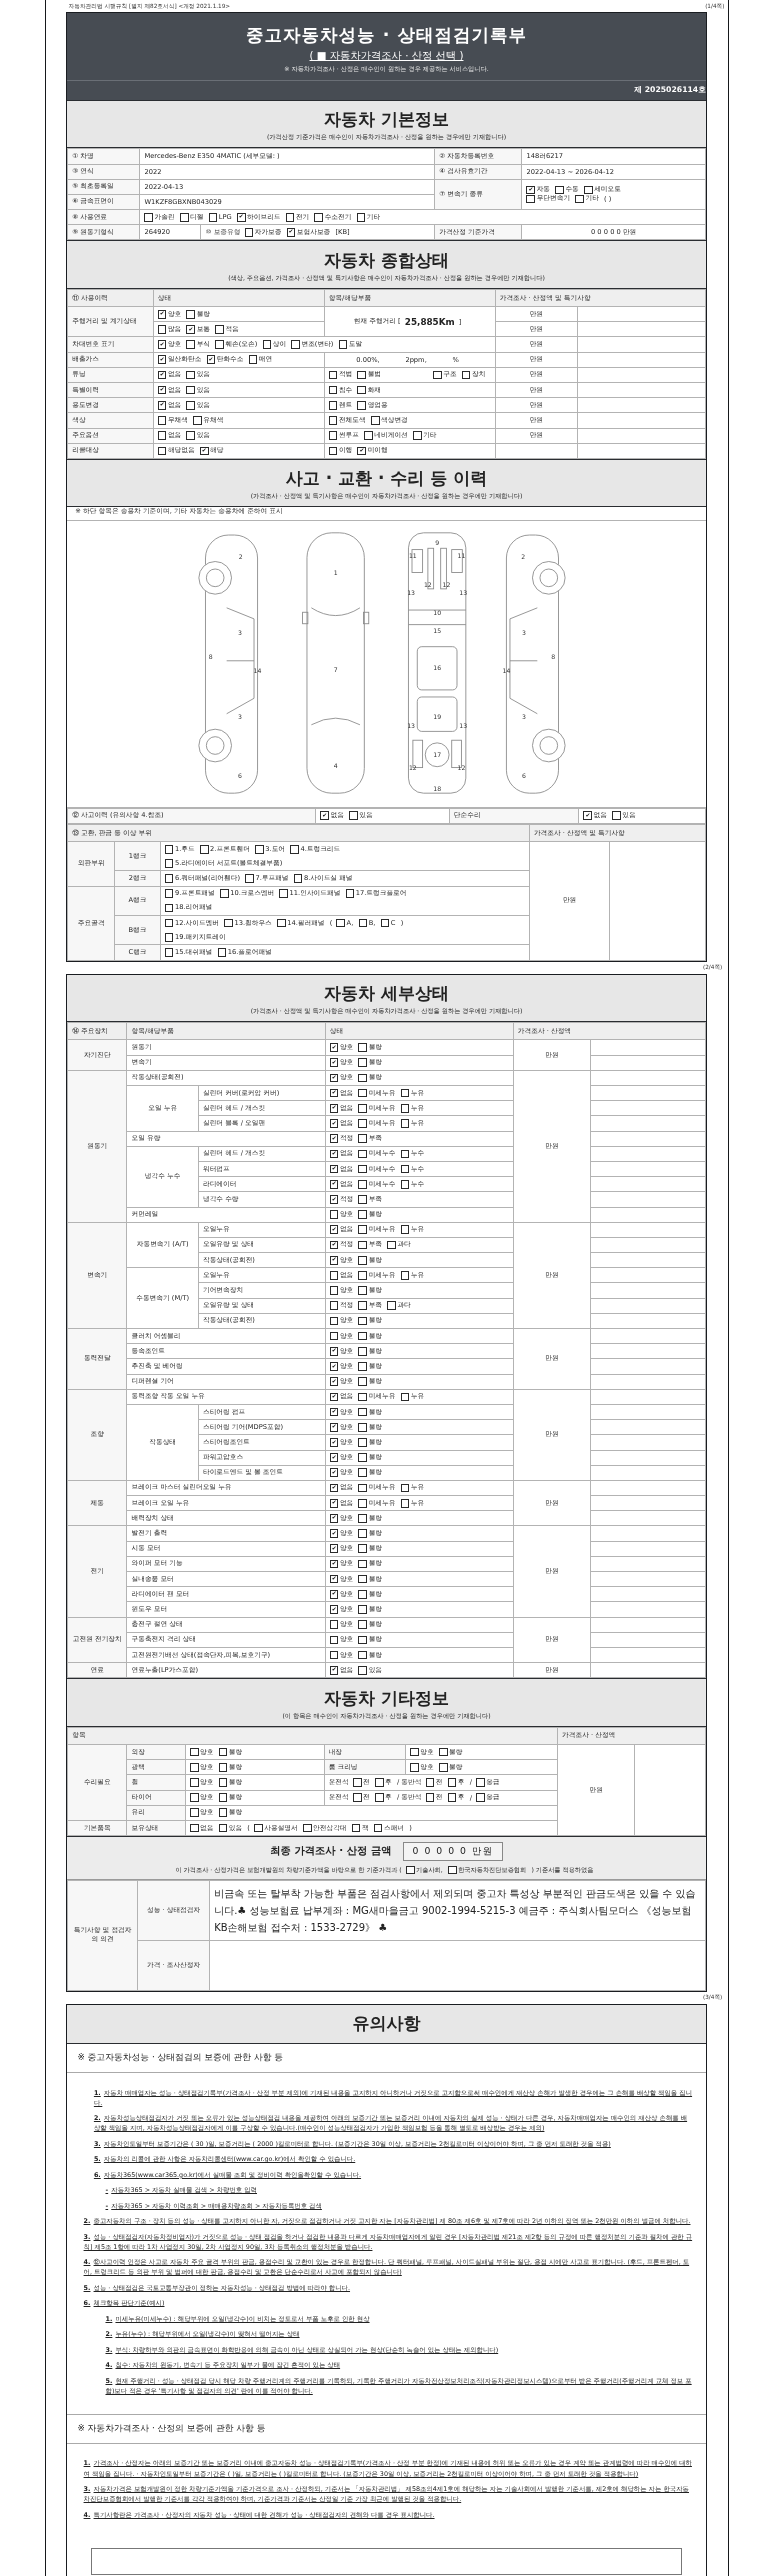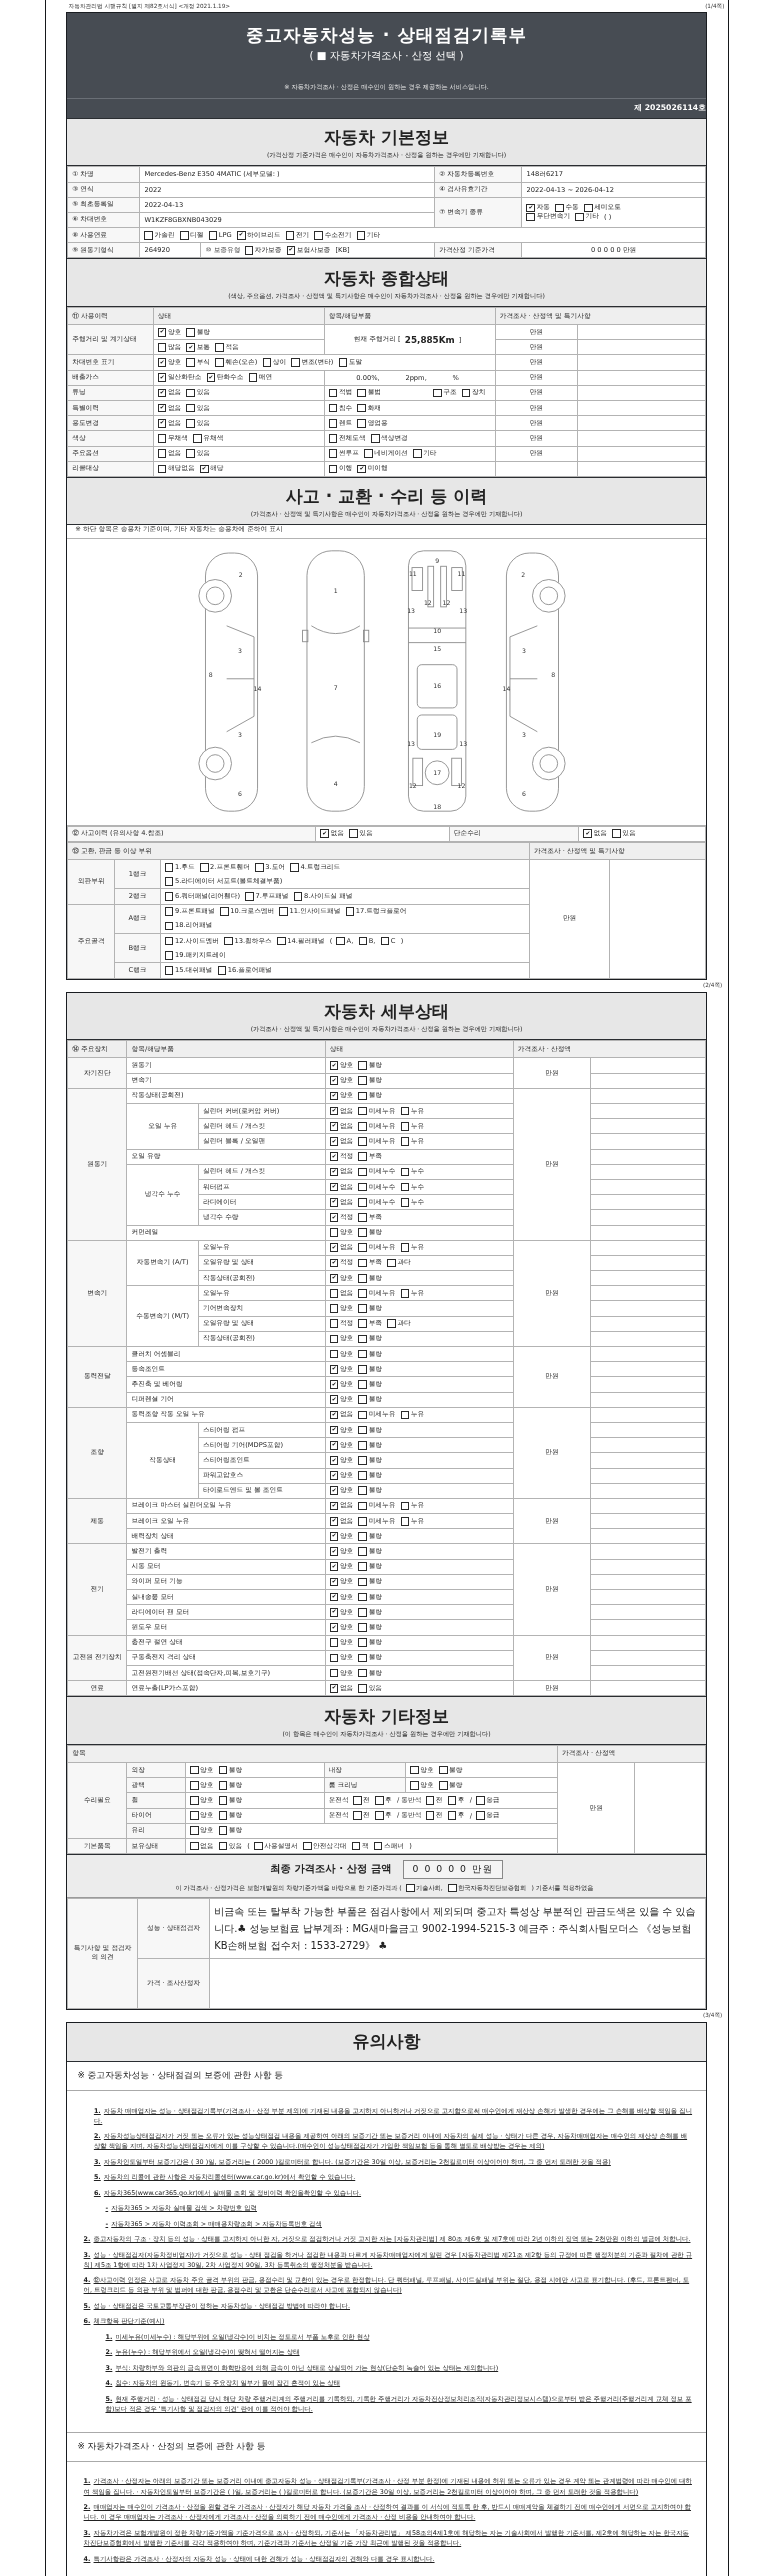--- a/index.html
+++ b/index.html
@@ -4,21 +4,21 @@
 <style>
   html,body{margin:0;padding:0;background:#fff;}
   body{width:773px;height:2576px;overflow:hidden;font-family:"DejaVu Sans","Liberation Sans",sans-serif;color:#222;}
   .doc{width:684px;margin:0 auto;border-left:1px solid #16181b;border-right:1px solid #16181b;min-height:2576px;box-sizing:border-box;padding:1px 0 0;}
   .meta-row{display:flex;justify-content:space-between;font-size:5.7px;color:#333;padding:1.5px 3.1px 1.5px 23px;}
   .pmark{text-align:right;font-size:5.7px;color:#333;padding:2.1px 5.2px 2.1px 0;}
   .sheet{margin:0 20.6px;border:1.5px solid #1a1d21;background:#fff;}
   
   .band{background:#474c53;color:#fff;text-align:center;padding:7.2px 0 2.1px;position:relative;}
   .band h1{margin:3.1px 0 2.1px;font-size:17.5px;letter-spacing:1px;font-weight:bold;}
-  .band .sel{font-size:10.3px;margin:1px 0 20px;}
+  .band .sel{font-size:10.3px;margin:1px 0 2px;text-decoration:underline;}
   .band .bnote{font-size:6.2px;color:#e7e7e7;margin-bottom:5.2px;}
   .band .docno{text-align:right;font-size:7.7px;font-weight:bold;padding:4.1px 0 3.1px 7.2px;border-top:0.5px solid #6a6f76;}
   
   .sec-head{background:#e7e7e7;border-top:1px solid #2a2d31;border-bottom:1px solid #2a2d31;text-align:center;padding:6.2px 5.2px 5.2px;}
   .sec-head h2{margin:1px 0 2.1px;font-size:17px;font-weight:bold;}
   .sec-head p{margin:0;font-size:6.2px;color:#222;}
   .sec-head.first{border-top:none;}
   
   table.tbl{width:100%;border-collapse:collapse;table-layout:fixed;}
   table.tbl td{border:0.5px solid #b3b3b3;padding:2.6px 4.1px;font-size:6.7px;vertical-align:middle;word-break:break-all;}
@@ -124,21 +124,21 @@
                   </span>
                   <span class="ck">
                     <span class="bx"></span>
                     <span class="lb">기타</span>
                   </span>
                   <span class="tx">(      )</span>
                 </span>
               </td>
             </tr>
    <tr>
-              <td class="lab">⑥ 차대번호</td>
+              <td class="lab">⑥ 금속표면이</td>
               <td colspan="2">W1KZF8GBXNB043029</td>
             </tr>
    <tr>
               <td class="lab">⑧ 사용연료</td>
               <td colspan="5">
                 <span class="tkn">
                   <span class="ck">
                     <span class="bx"></span>
                     <span class="lb">가솔린</span>
                   </span>
@@ -1829,21 +1829,20 @@
         <div class="nit ind0"><b style="margin-right:3.1px">6.</b>체크항목 판단기준(예시)</div>
         <div class="nit ind2"><b style="margin-right:3.1px">1.</b>미세누유(미세누수) : 해당부위에 오일(냉각수)이 비치는 정도로서 부품 노후로 인한 현상</div>
         <div class="nit ind2"><b style="margin-right:3.1px">2.</b>누유(누수) : 해당부위에서 오일(냉각수)이 맺혀서 떨어지는 상태</div>
         <div class="nit ind2"><b style="margin-right:3.1px">3.</b>부식: 차량하부와 외판의 금속표면이 화학반응에 의해 금속이 아닌 상태로 상실되어 가는 현상(단순히 녹슬어 있는 상태는 제외합니다)</div>
         <div class="nit ind2"><b style="margin-right:3.1px">4.</b>침수: 자동차의 원동기, 변속기 등 주요장치 일부가 물에 잠긴 흔적이 있는 상태</div>
         <div class="nit ind2"><b style="margin-right:3.1px">5.</b>현재 주행거리 · 성능 · 상태점검 당시 해당 차량 주행거리계의 주행거리를 기록하되, 기록한 주행거리가 자동차전산정보처리조직(자동차관리정보시스템)으로부터 받은 주행거리(주행거리계 교체 정보 포함)보다 적은 경우 '특기사항 및 점검자의 의견' 란에 이를 적어야 합니다.</div>
       </div>
     <div class="nhead" style="border-top:0.5px solid #aaa;">※ 자동차가격조사 · 산정의 보증에 관한 사항 등</div>
     <div class="nbody" id="notice-list-2">
         <div class="nit ind0"><b style="margin-right:3.1px">1.</b>가격조사 · 산정자는 아래의 보증기간 또는 보증거리 이내에 중고자동차 성능 · 상태점검기록부(가격조사 · 산정 부분 한정)에 기재된 내용에 허위 또는 오류가 있는 경우 계약 또는 관계법령에 따라 매수인에 대하여 책임을 집니다.  · 자동차인도일부터 보증기간은 (      )일, 보증거리는 (      )킬로미터로 합니다. (보증기간은 30일 이상, 보증거리는 2천킬로미터 이상이어야 하며, 그 중 먼저 도래한 것을 적용합니다)</div>
-        <div class="nit ind0"><b style="margin-right:3.1px">2.</b>매매업자는 매수인이 가격조사 · 산정을 원할 경우 가격조사 · 산정자가 해당 자동차 가격을 조사 · 산정하여 결과를 이 서식에 적도록 한 후, 반드시 매매계약을 체결하기 전에 매수인에게 서면으로 고지하여야 합니다. 이 경우 매매업자는 가격조사 · 산정자에게 가격조사 · 산정을 의뢰하기 전에 매수인에게 가격조사 · 산정 비용을 안내하여야 합니다.</div>
         <div class="nit ind0"><b style="margin-right:3.1px">3.</b>자동차가격은 보험개발원이 정한 차량기준가액을 기준가격으로 조사 · 산정하되, 기준서는 「자동차관리법」 제58조의4제1호에 해당하는 자는 기술사회에서 발행한 기준서를, 제2호에 해당하는 자는 한국자동차진단보증협회에서 발행한 기준서를 각각 적용하여야 하며, 기준가격과 기준서는 산정일 기준 가장 최근에 발행된 것을 적용합니다.</div>
         <div class="nit ind0"><b style="margin-right:3.1px">4.</b>특기사항란은 가격조사 · 산정자의 자동차 성능 · 상태에 대한 견해가 성능 · 상태점검자의 견해와 다를 경우 표시합니다.</div>
       </div>
     <div class="pbox">
       
       
     </div>
   </section>
 
 </div>

